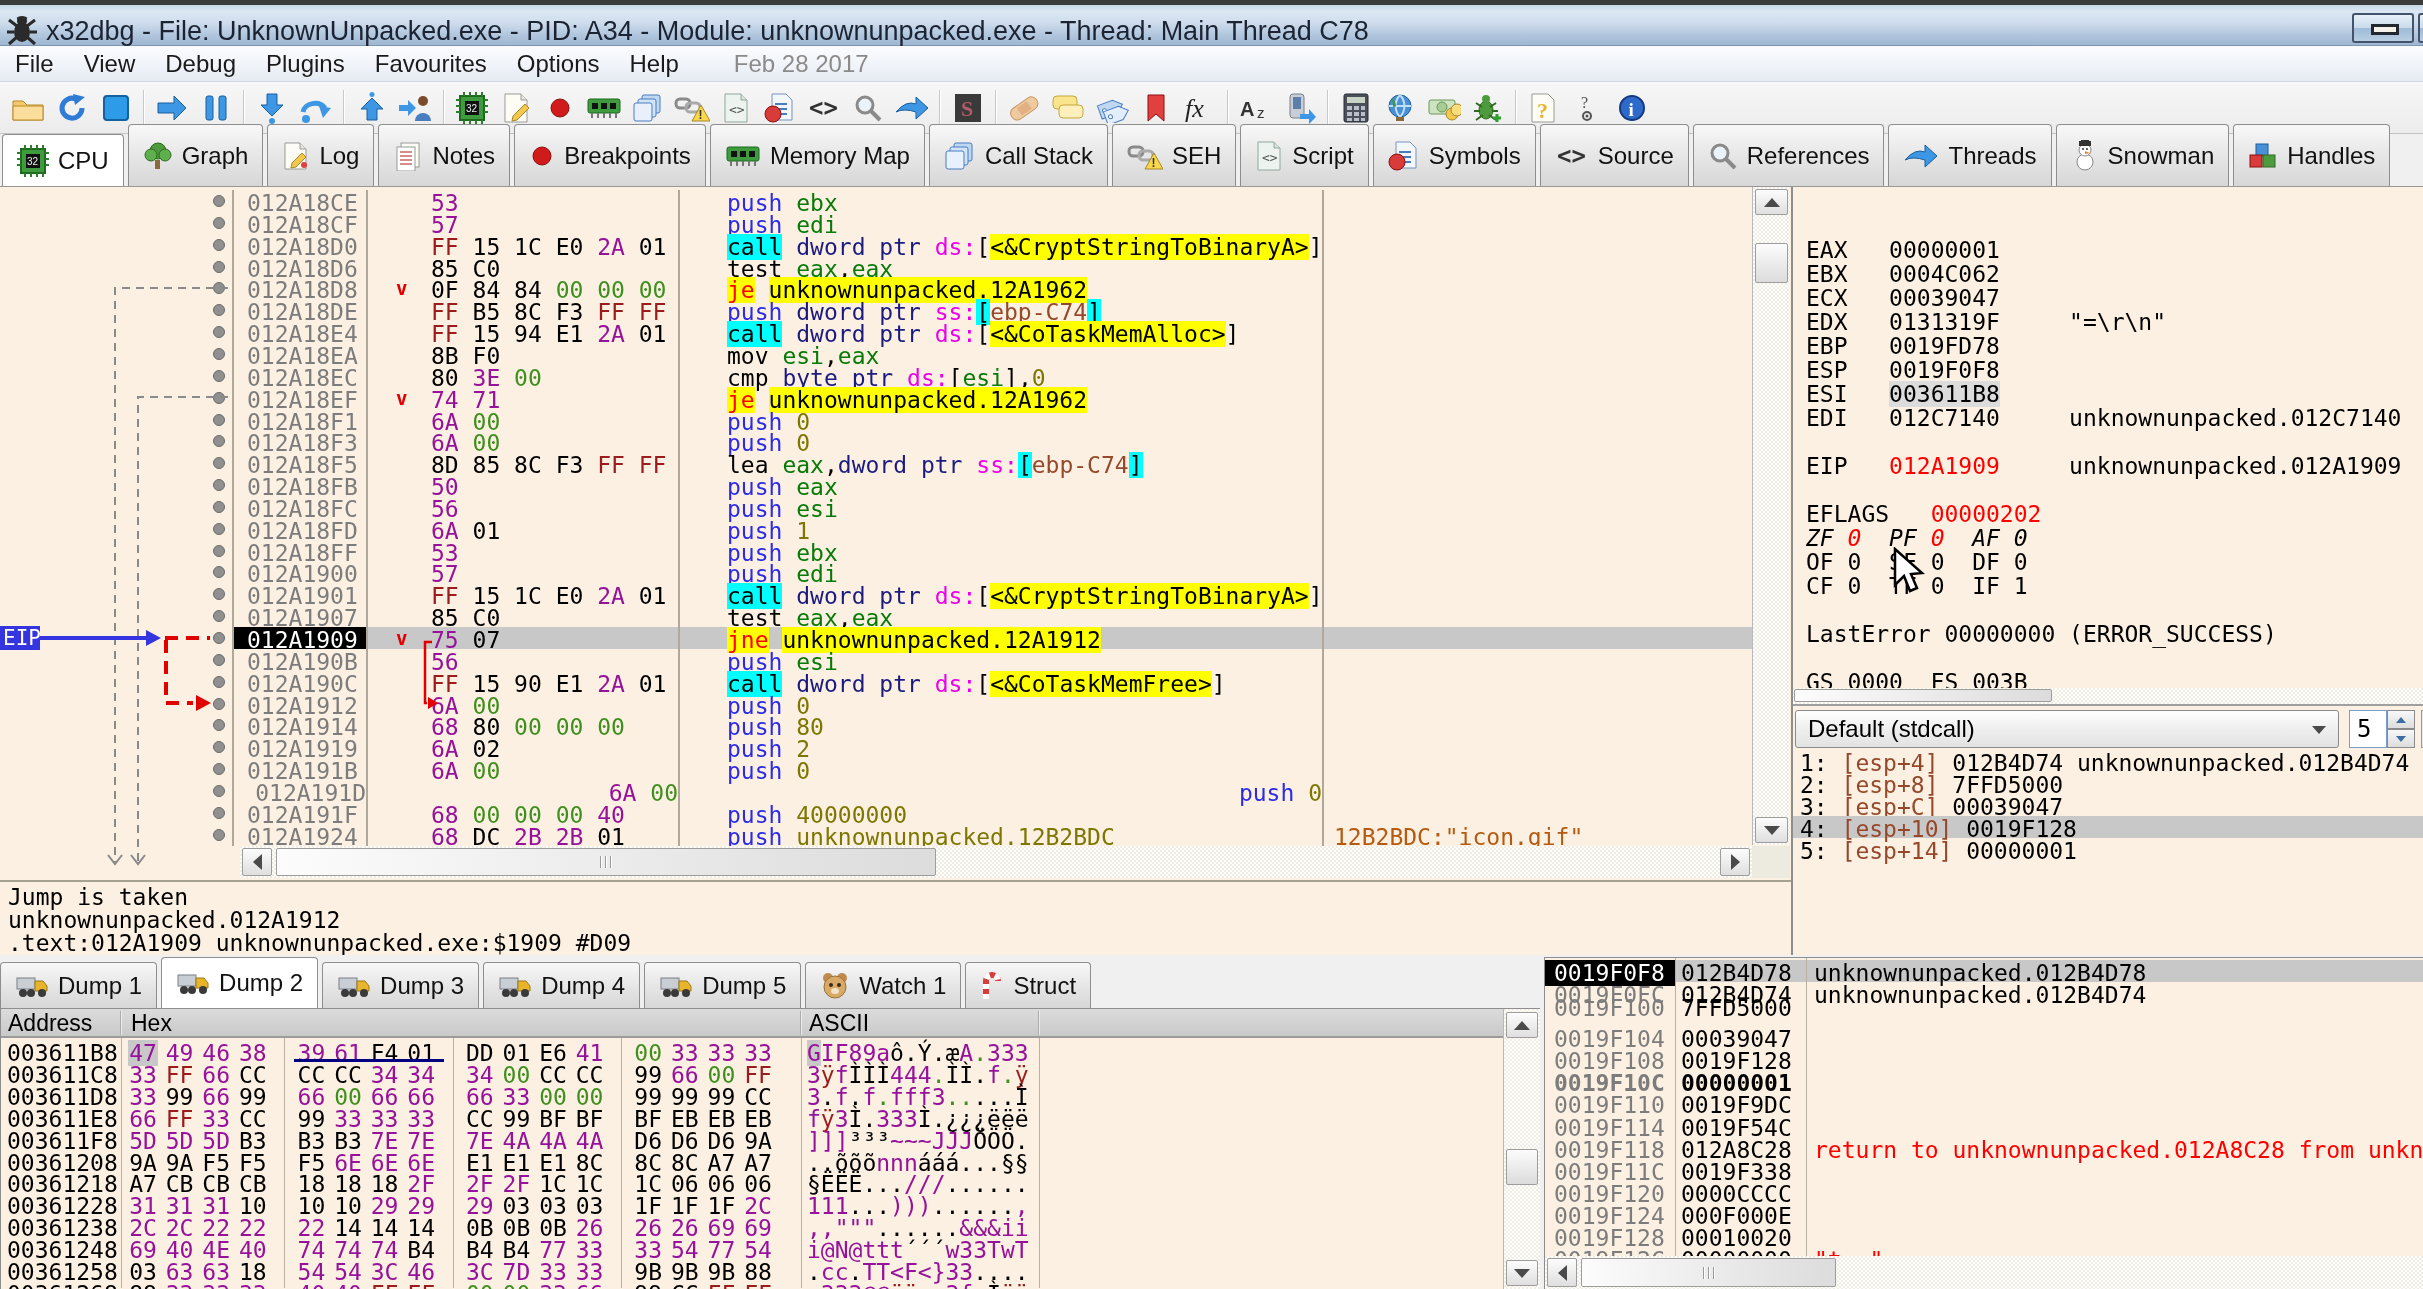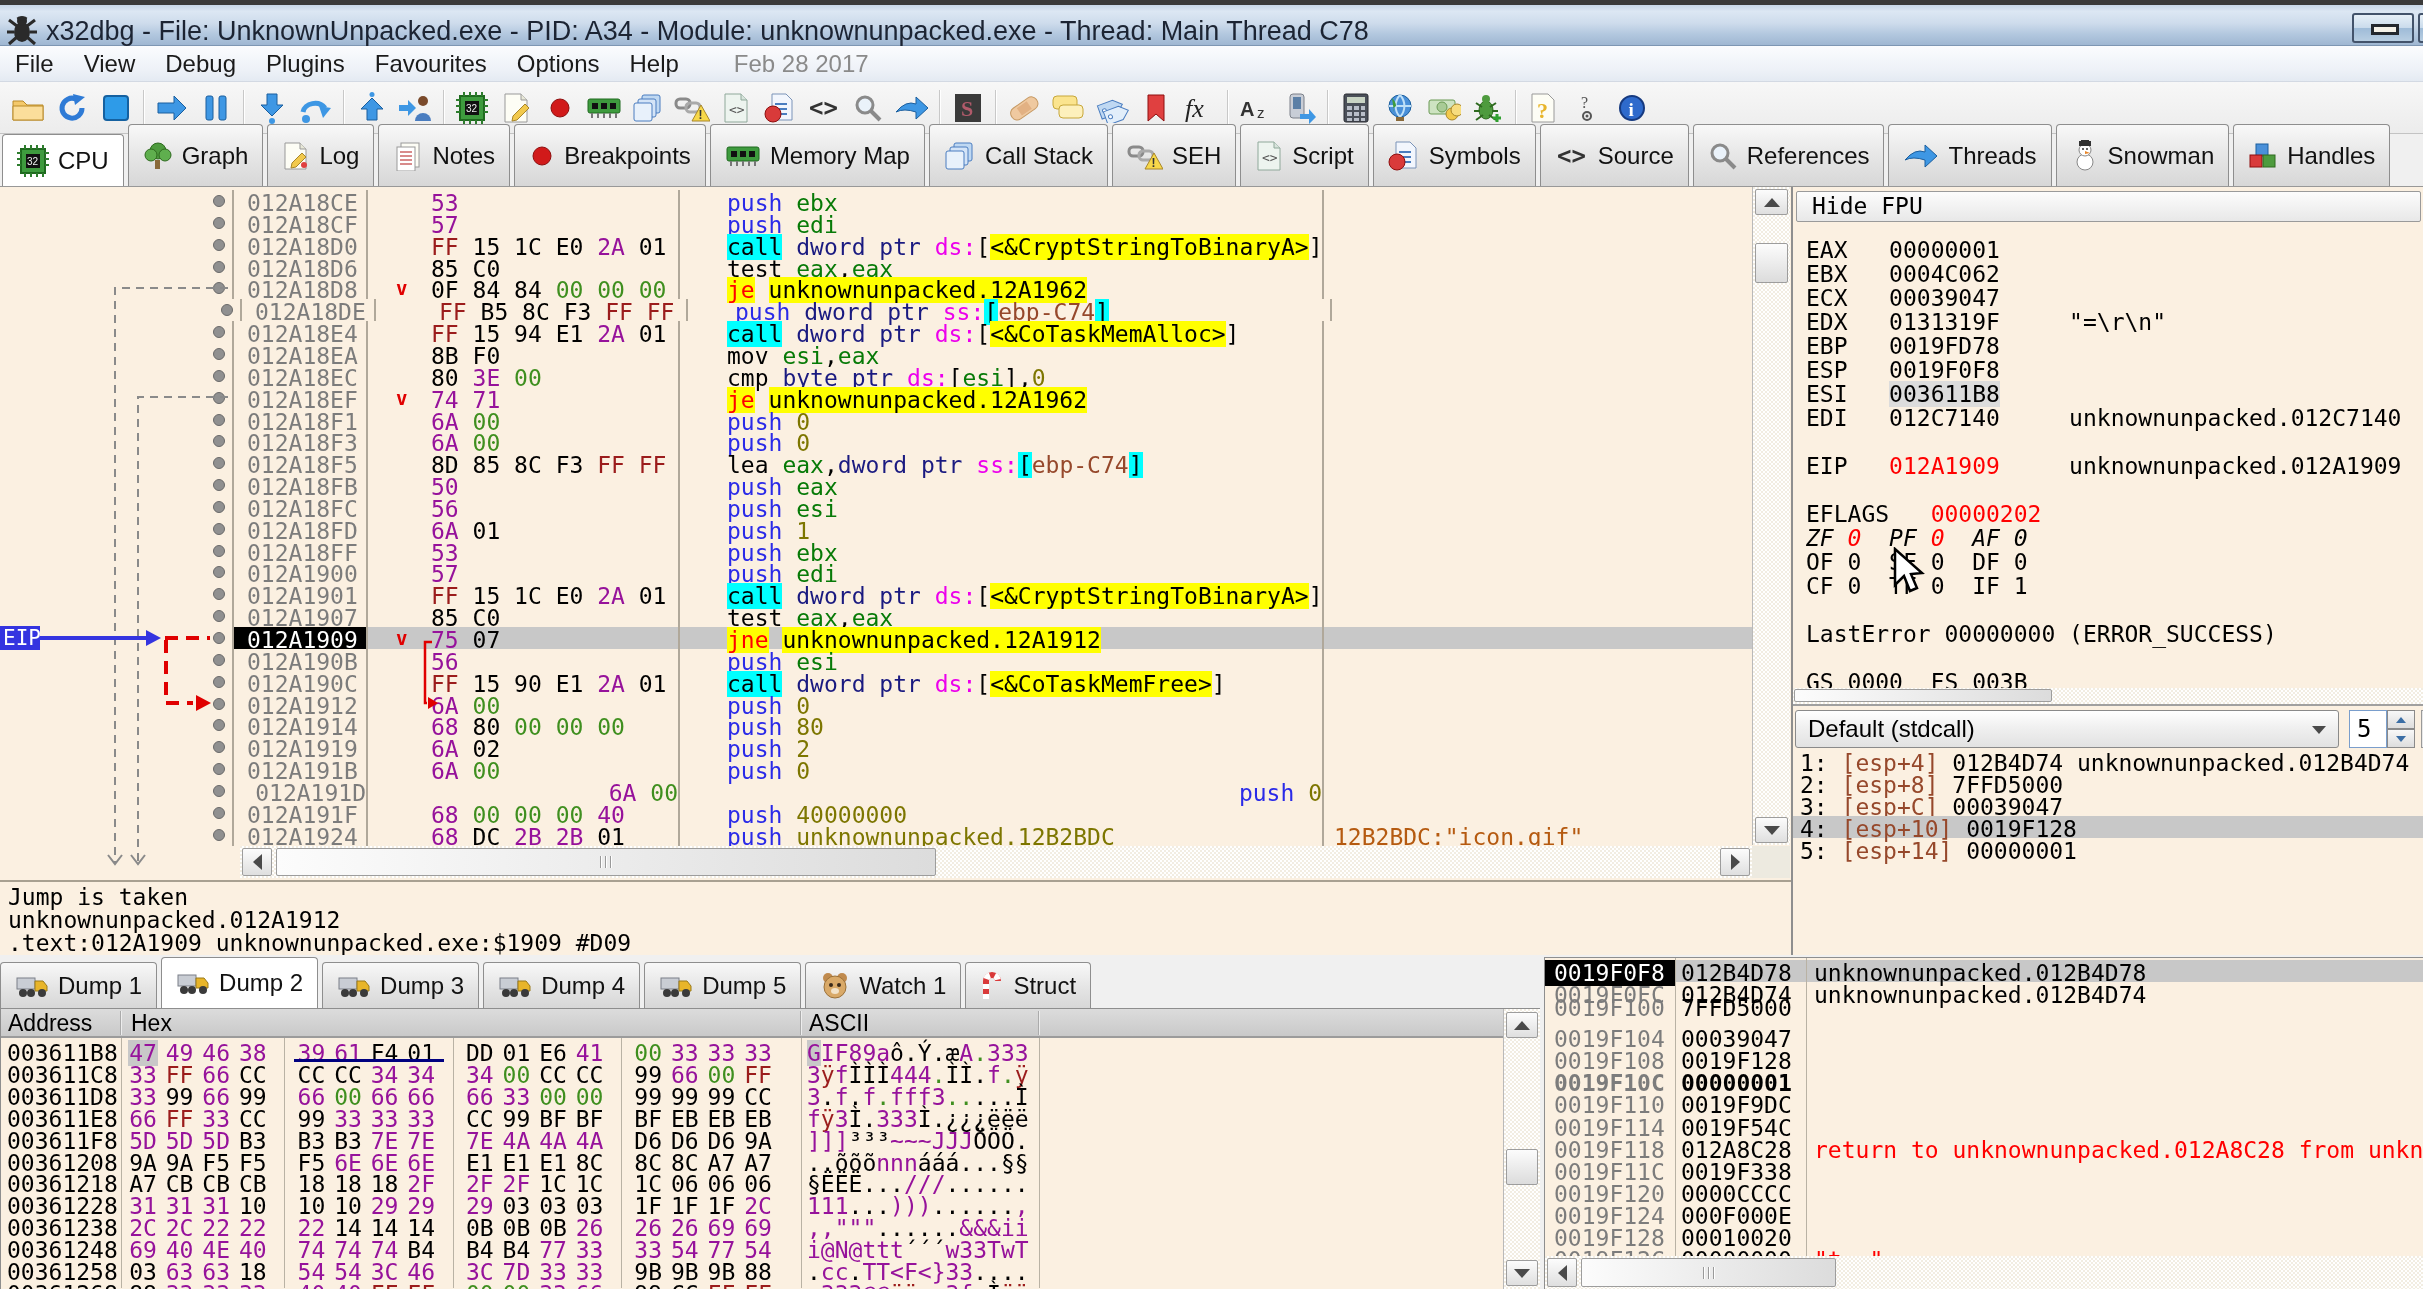--- a/index.html
+++ b/index.html
@@ -686,21 +686,21 @@
       </div>
       <div class="drow mono" style="top: 90.4px;">
         <div class="dgut">
           <div class="dot"></div>
         </div>
         <div class="daddr">012A18D8</div>
         <div class="dbytes"><span class="chev">v</span><span class="b-k">0F</span><span class="b-k"> 84</span><span class="b-k"> 84</span><span class="b-g"> 00</span><span class="b-g"> 00</span><span class="b-g"> 00</span></div>
         <div class="dinstr"><span class="c-jc">je</span><span class="c-mn"> </span><span class="c-lb">unknownunpacked.12A1962</span></div>
         <div class="dcomment"></div>
       </div>
-      <div class="drow mono" style="top: 112.25px; margin-left: 8px;">
+      <div class="drow mono" style="top: 112.25px;">
         <div class="dgut">
           <div class="dot"></div>
         </div>
         <div class="daddr">012A18DE</div>
         <div class="dbytes"><span class="b-r">FF</span><span class="b-k"> B5</span><span class="b-k"> 8C</span><span class="b-k"> F3</span><span class="b-r"> FF</span><span class="b-r"> FF</span></div>
         <div class="dinstr"><span class="c-pu">push</span><span class="c-mn"> </span><span class="c-pt">dword</span><span class="c-mn"> </span><span class="c-pt">ptr</span><span class="c-mn"> </span><span class="c-sg">ss:</span><span class="c-bh">[</span><span class="c-st">ebp-C74</span><span class="c-bh">]</span></div>
         <div class="dcomment"></div>
       </div>
       <div class="drow mono" style="top: 134.1px;">
         <div class="dgut">
@@ -962,21 +962,20 @@
   </div>
   <div id="corner-br" class="abs"></div>
 
   <div id="infobox" class="abs mono">
       <div>Jump is taken</div>
       <div>unknownunpacked.012A1912</div>
       <div>.text:012A1909 unknownunpacked.exe:$1909 #D09</div>
     </div>
 
   <div id="sidepanel" class="abs">
-    <div id="hidefpu" class="abs mono">Hide FPU</div>
     <div id="regrows">
         <div class="regrow mono" style="top: 50px;"><span>EAX   </span><span class="">00000001</span></div>
         <div class="regrow mono" style="top: 74px;"><span>EBX   </span><span class="">0004C062</span></div>
         <div class="regrow mono" style="top: 98px;"><span>ECX   </span><span class="">00039047</span></div>
         <div class="regrow mono" style="top: 122px;"><span>EDX   </span><span class="">0131319F</span><span>     "=\r\n"</span></div>
         <div class="regrow mono" style="top: 146px;"><span>EBP   </span><span class="">0019FD78</span></div>
         <div class="regrow mono" style="top: 170px;"><span>ESP   </span><span class="">0019F0F8</span></div>
         <div class="regrow mono" style="top: 194px;"><span>ESI   </span><span class="hlval">003611B8</span></div>
         <div class="regrow mono" style="top: 218px;"><span>EDI   </span><span class="">012C7140</span><span>     unknownunpacked.012C7140</span></div>
         <div class="regrow mono" style="top: 266px;"><span>EIP   </span><span class="red">012A1909</span><span>     unknownunpacked.012A1909</span></div>

